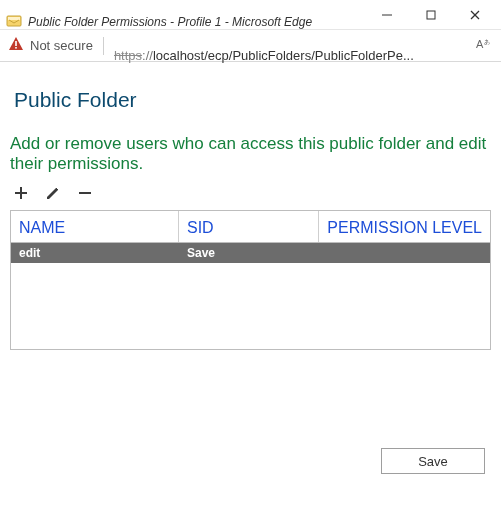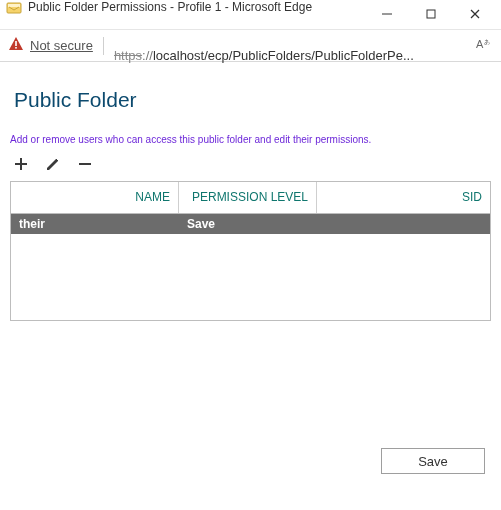--- a/index.html
+++ b/index.html
@@ -10,26 +10,27 @@
     background: #ffffff;
     color: #333;
     width: 501px;
     height: 510px;
     overflow: hidden;
   }
   
   .titlebar {
     height: 30px;
     display: flex;
-    align-items: flex-start;
+    align-items: flex-end;
     padding: 0 4px 0 6px;
     background: #ffffff;
     border-bottom: 1px solid #e6e6e6;
     font-size: 12px;
     color: #333;
+    font-style: italic;
   }
   .titlebar .favicon {
     width: 16px; height: 16px; margin-right: 6px;
   }
   .titlebar .title-text {
     flex: 1; white-space: nowrap; overflow: hidden; text-overflow: ellipsis;
   }
   .win-controls { display: flex; gap: 0; }
   .win-btn {
     width: 44px; height: 28px;
@@ -48,34 +49,34 @@
     background: #ffffff;
     font-size: 13px;
     color: #5a5a5a;
   }
   .addr-left { display: flex; align-items: center; gap: 6px; flex: 0 0 auto; }
   .addr-divider { width: 1px; height: 18px; background: #cfcfcf; }
   .addr-url { flex: 1; white-space: nowrap; overflow: hidden; text-overflow: ellipsis; color: #777; margin-top: 20px; }
   .addr-url .strike { text-decoration: line-through; color: #8a8a8a; }
   .addr-url .dark { color: #333; }
   .read-aloud { width: 18px; text-align: center; color: #666; }
-  .not-secure-text { color: #555; text-decoration: underline; }
+  .not-secure-text { color: #555; }
   
   .page {
     padding: 18px 10px 0 10px;
   }
   .page-title {
     font-size: 21px;
     font-weight: 300;
     color: #0c4a6e;
     padding: 8px 4px 22px 4px;
   }
   .intro {
-    font-size: 10px;
-    color: #6d28d9;
+    font-size: 17px;
+    color: #15803d;
     padding: 0 0 8px 0;
   }
   .toolbar-icons {
     display: flex;
     gap: 14px;
     padding: 2px 2px 8px 2px;
     align-items: center;
     color: #444;
   }
   .toolbar-icons .iconbtn {
@@ -90,26 +91,25 @@
     display: flex;
     flex-direction: column;
   }
   .grid-header {
     display: flex;
     height: 32px;
     border-bottom: 1px solid #bdbdbd;
     background: #fff;
   }
   .grid-header .col {
-    font-size: 12px;
-    color: #0f766e;
+    font-size: 16px;
+    color: #1d4ed8;
     padding: 8px 8px;
     border-right: 1px solid #cfcfcf;
     white-space: nowrap;
-    text-align: right;
   }
   .grid-header .col:last-child { border-right: none; }
   .col-name { flex: 0 0 168px; }
   .col-perm { flex: 0 0 138px; }
   .col-sid  { flex: 1 1 auto; }
   .grid-body { flex: 1; overflow: hidden; }
   .row {
     display: flex;
     height: 20px;
     align-items: center;
@@ -220,26 +220,26 @@
     <div class="iconbtn" title="Remove">
       <svg width="16" height="16" viewBox="0 0 16 16">
           <line x1="2" y1="8" x2="14" y2="8" stroke="#3a3a3a" stroke-width="2"></line>
         </svg>
     </div>
   </div>
 
   <div class="grid-wrap">
     <div class="grid-header">
       <div class="col col-name">NAME</div>
+      <div class="col col-sid">SID</div>
       <div class="col col-perm">PERMISSION LEVEL</div>
-      <div class="col col-sid">SID</div>
     </div>
     <div class="grid-body">
       <div class="row selected">
-        <div class="cell col-name">their</div>
+        <div class="cell col-name">edit</div>
         <div class="cell col-perm">Save</div>
         <div class="cell col-sid"></div>
       </div>
     </div>
   </div>
 </div>
 
 <div class="dialog-buttons">
   <div class="btn">Save</div>
 </div>

